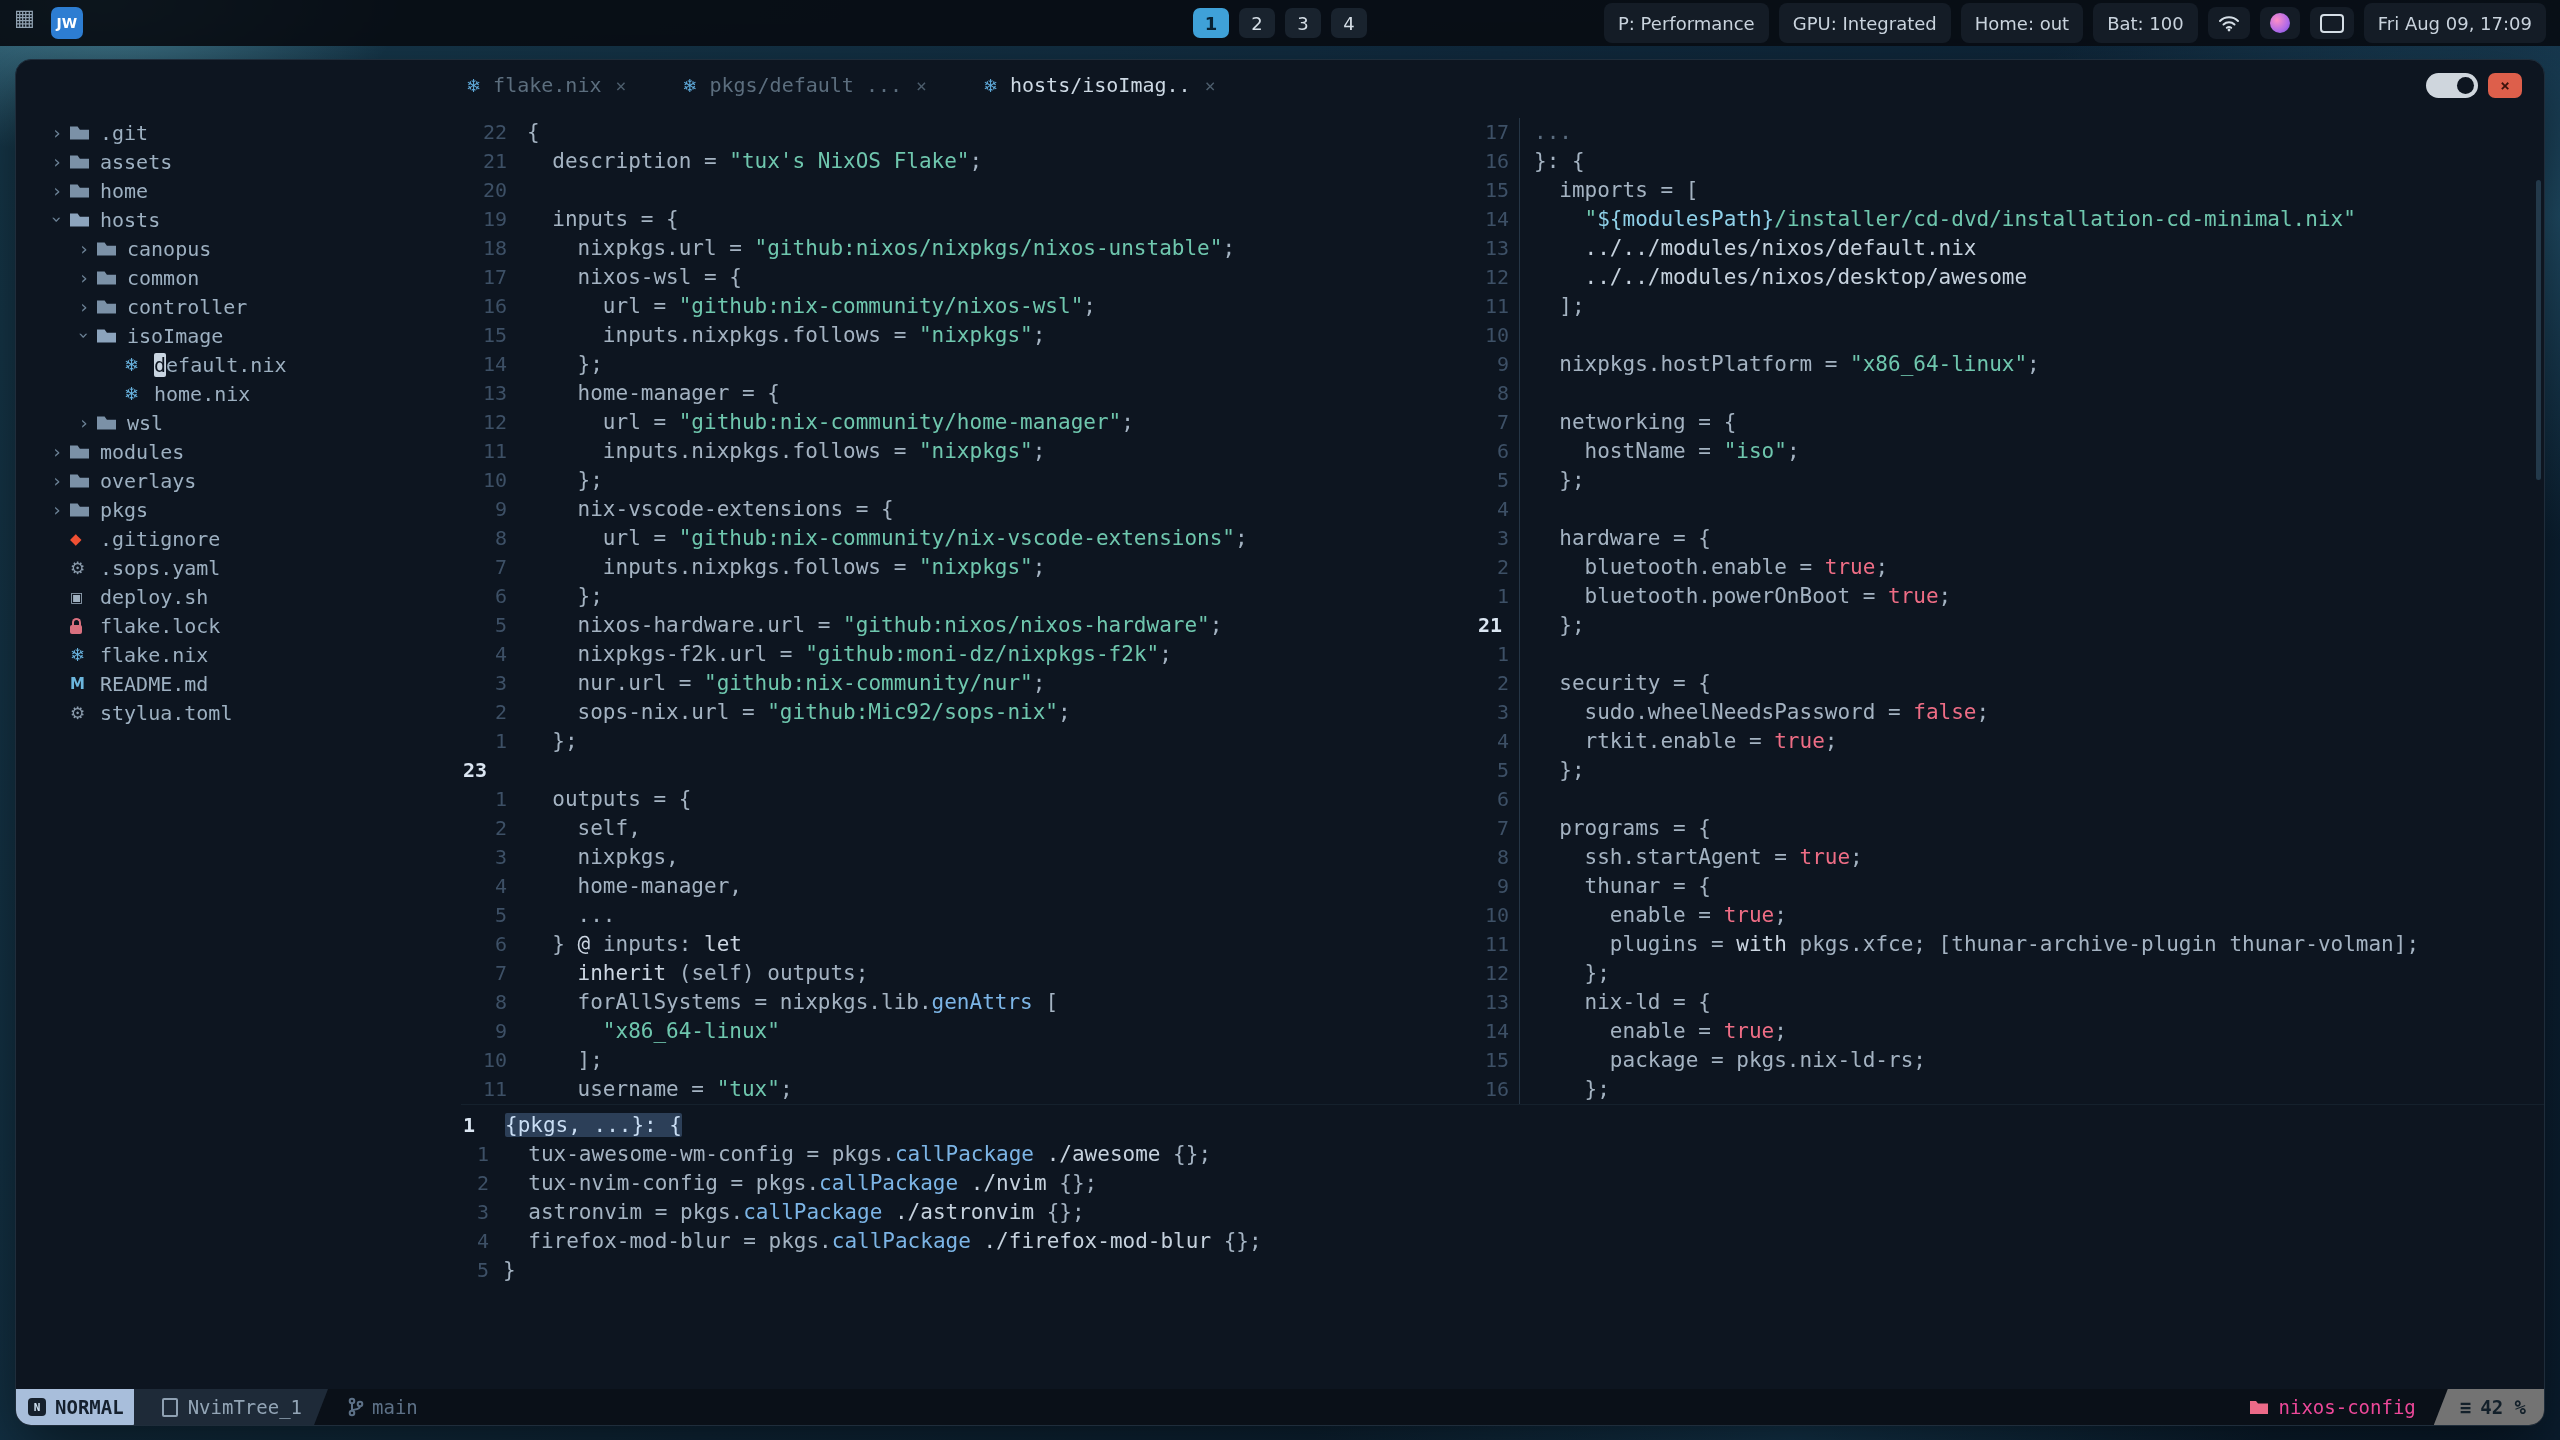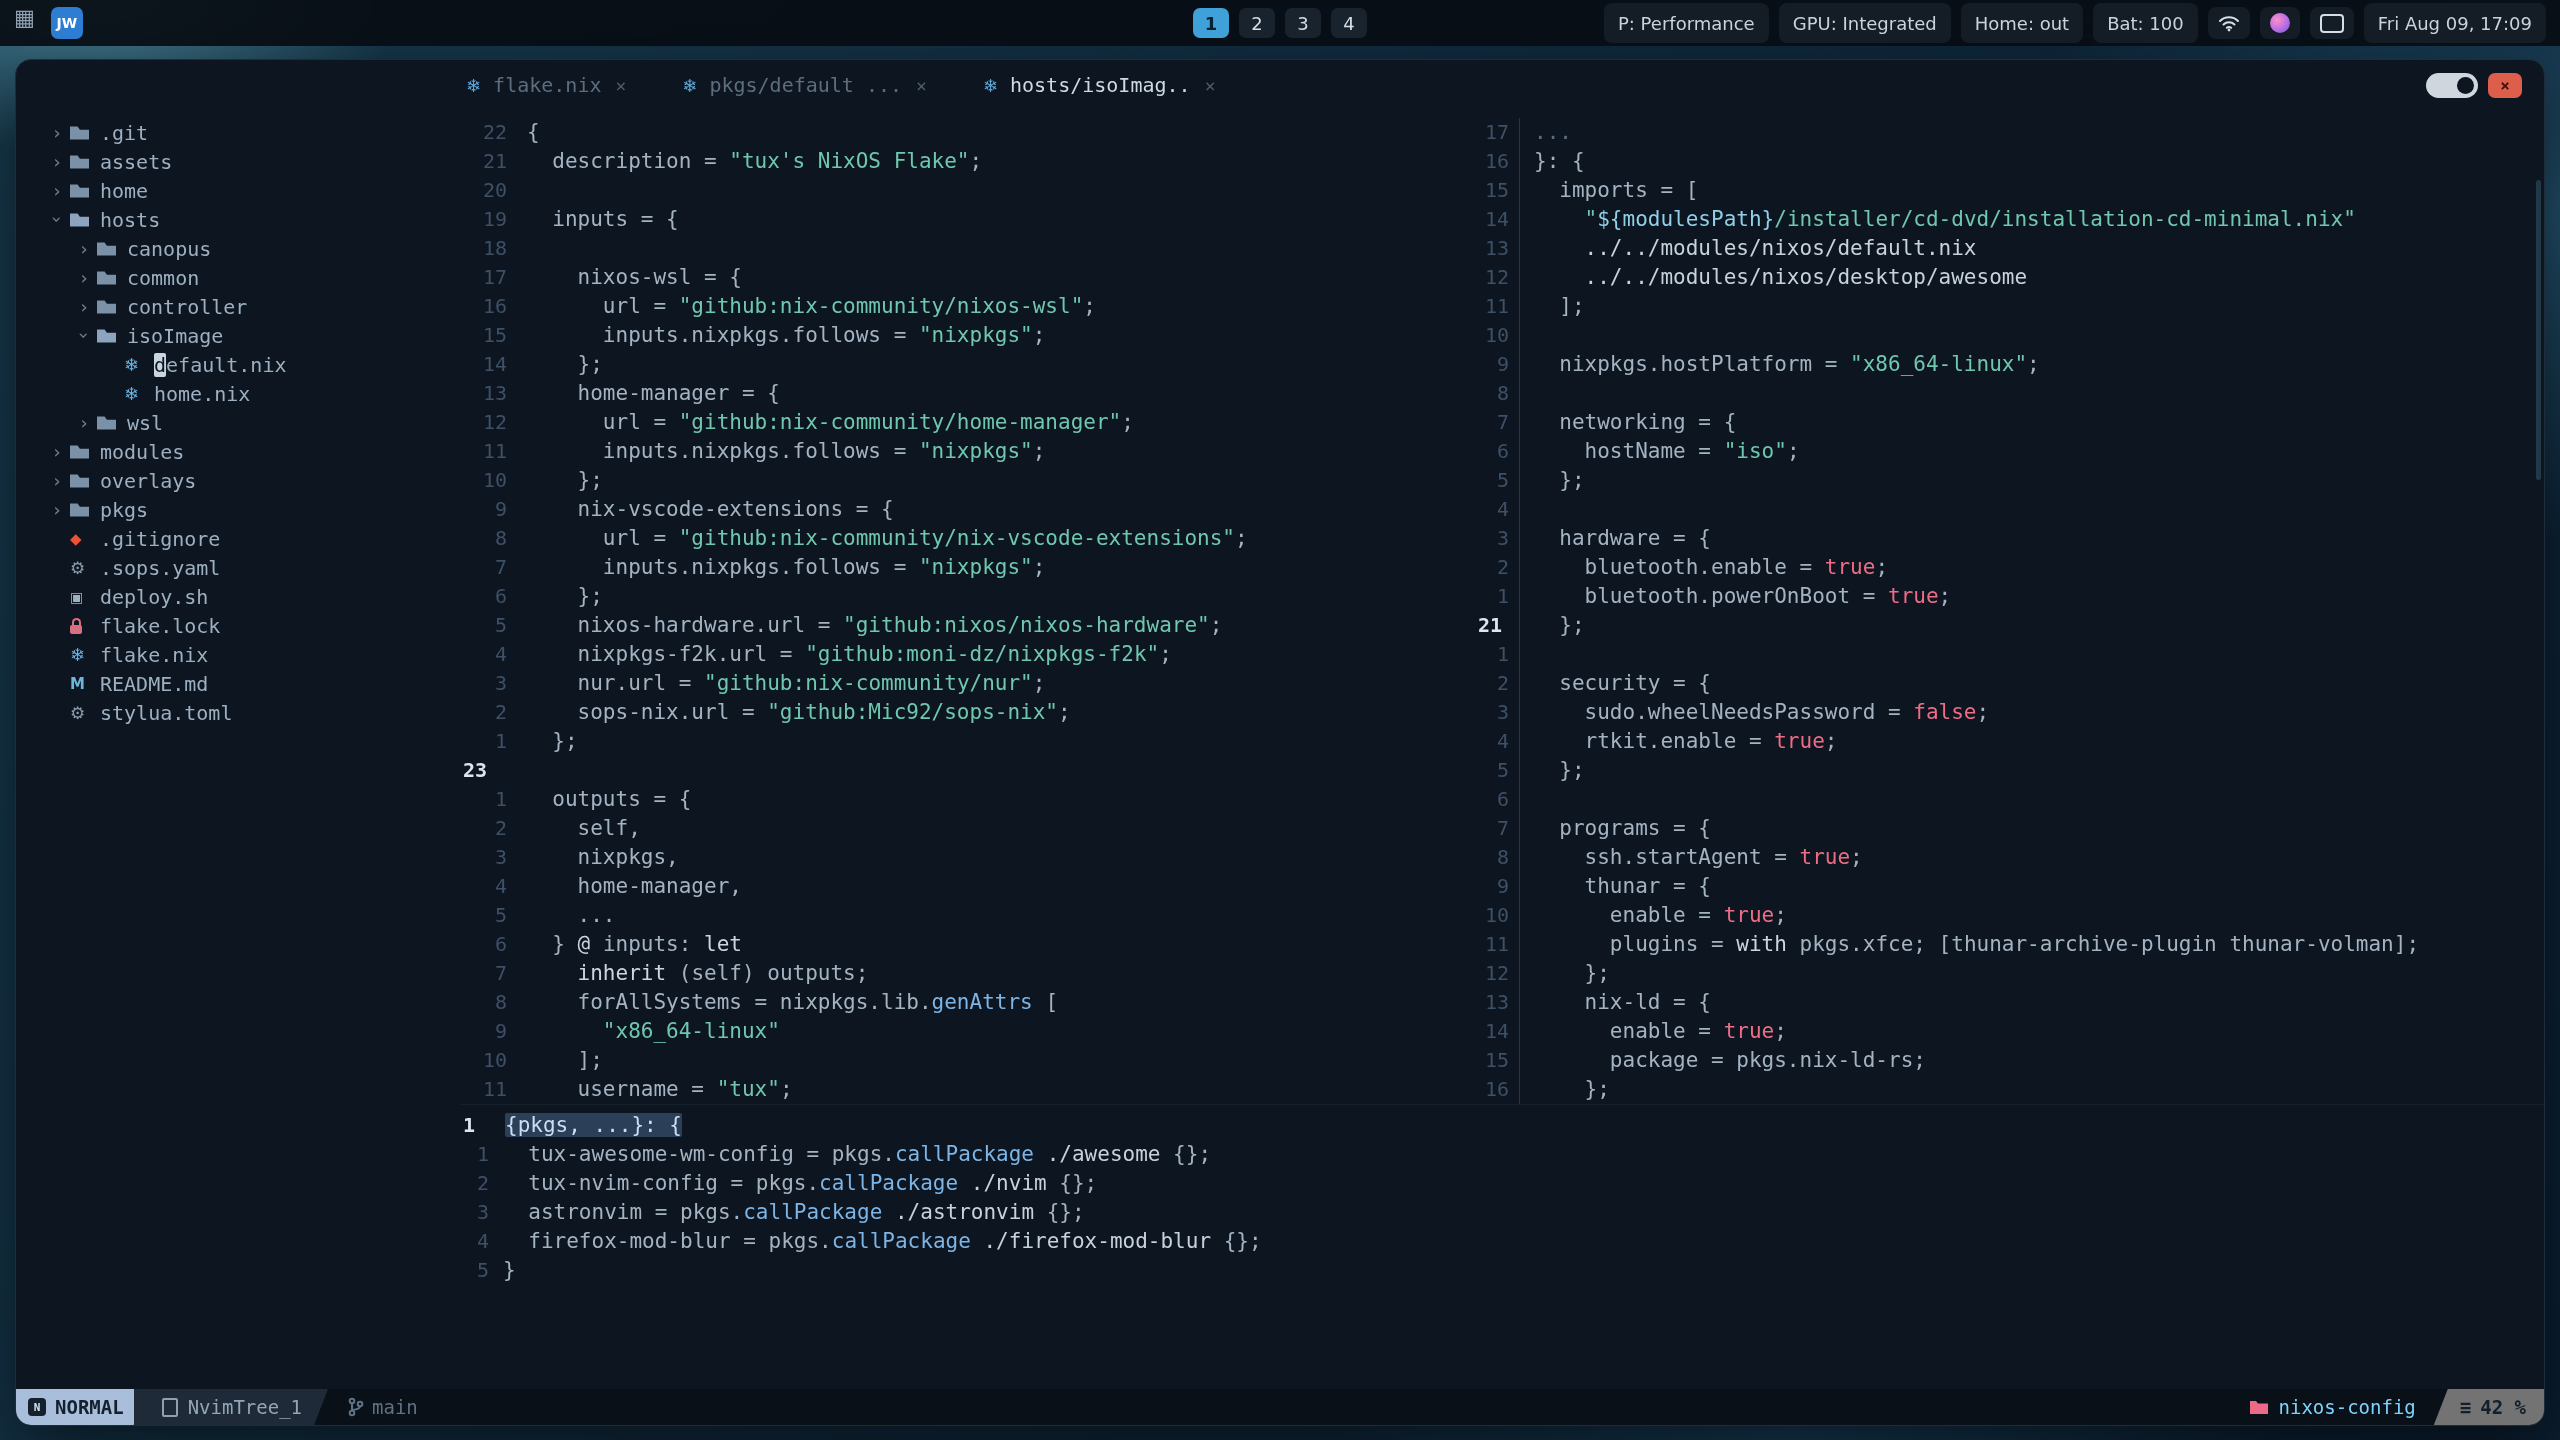--- a/index.html
+++ b/index.html
@@ -98,21 +98,21 @@
   .seg{display:flex;align-items:center}
   .seg-mode{background:#a8bedb;color:#15202e;font-weight:bold;padding:0 24px 0 12px;gap:9px;
     clip-path:polygon(0 0,100% 0,calc(100% - 14px) 100%,0 100%)}
   .mode-icon{width:18px;height:18px;border-radius:4px;background:#16202c;color:#cfe0f0;font-size:11px;
     display:flex;align-items:center;justify-content:center;font-weight:bold}
   .seg-buffer{background:#1e2a38;color:#93a5b6;margin-left:-14px;padding:0 26px 0 28px;gap:10px;
     clip-path:polygon(0 0,100% 0,calc(100% - 14px) 100%,0 100%)}
   .file-ic{width:12px;height:15px;border:2px solid #8ea0b2;border-radius:2px}
   .branch{margin-left:20px;display:flex;align-items:center;gap:8px;color:#5d7187}
   .sb-spacer{flex:1}
-  .project{display:flex;align-items:center;gap:10px;color:#7dd3fc;margin-right:18px}
+  .project{display:flex;align-items:center;gap:10px;color:#ec4899;margin-right:18px}
   .seg-progress{background:#737373;color:#13202a;font-weight:bold;padding:0 18px 0 26px;gap:9px;
     clip-path:polygon(14px 0,100% 0,100% 100%,0 100%)}
   .prog-icon::before{content:"≡"}
   .scroll-thumb{position:absolute;right:3px;top:120px;width:5px;height:300px;border-radius:3px;background:#23394a}
 </style>
 </head>
 <body>
 
 <div class="desktop">
 
@@ -325,20 +325,21 @@
               <div class="row">
                 <span class="ln">20</span>
                 <span class="code"></span>
               </div>
               <div class="row">
                 <span class="ln">19</span>
                 <span class="code"><span class="tok-t">  inputs = {</span></span>
               </div>
               <div class="row">
                 <span class="ln">18</span>
+                <span class="code"><span class="tok-t">    nixpkgs.url = </span><span class="tok-s">"github:nixos/nixpkgs/nixos-unstable"</span><span class="tok-t">;</span></span>
               </div>
               <div class="row">
                 <span class="ln">17</span>
                 <span class="code"><span class="tok-t">    nixos-wsl = {</span></span>
               </div>
               <div class="row">
                 <span class="ln">16</span>
                 <span class="code"><span class="tok-t">      url = </span><span class="tok-s">"github:nix-community/nixos-wsl"</span><span class="tok-t">;</span></span>
               </div>
               <div class="row">

